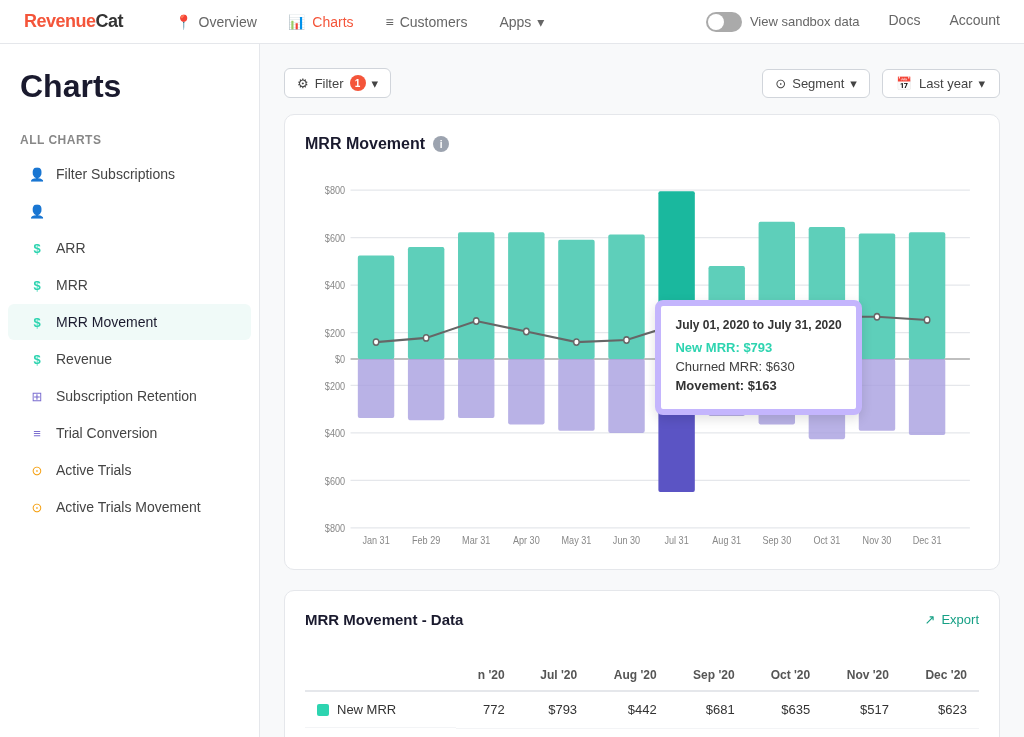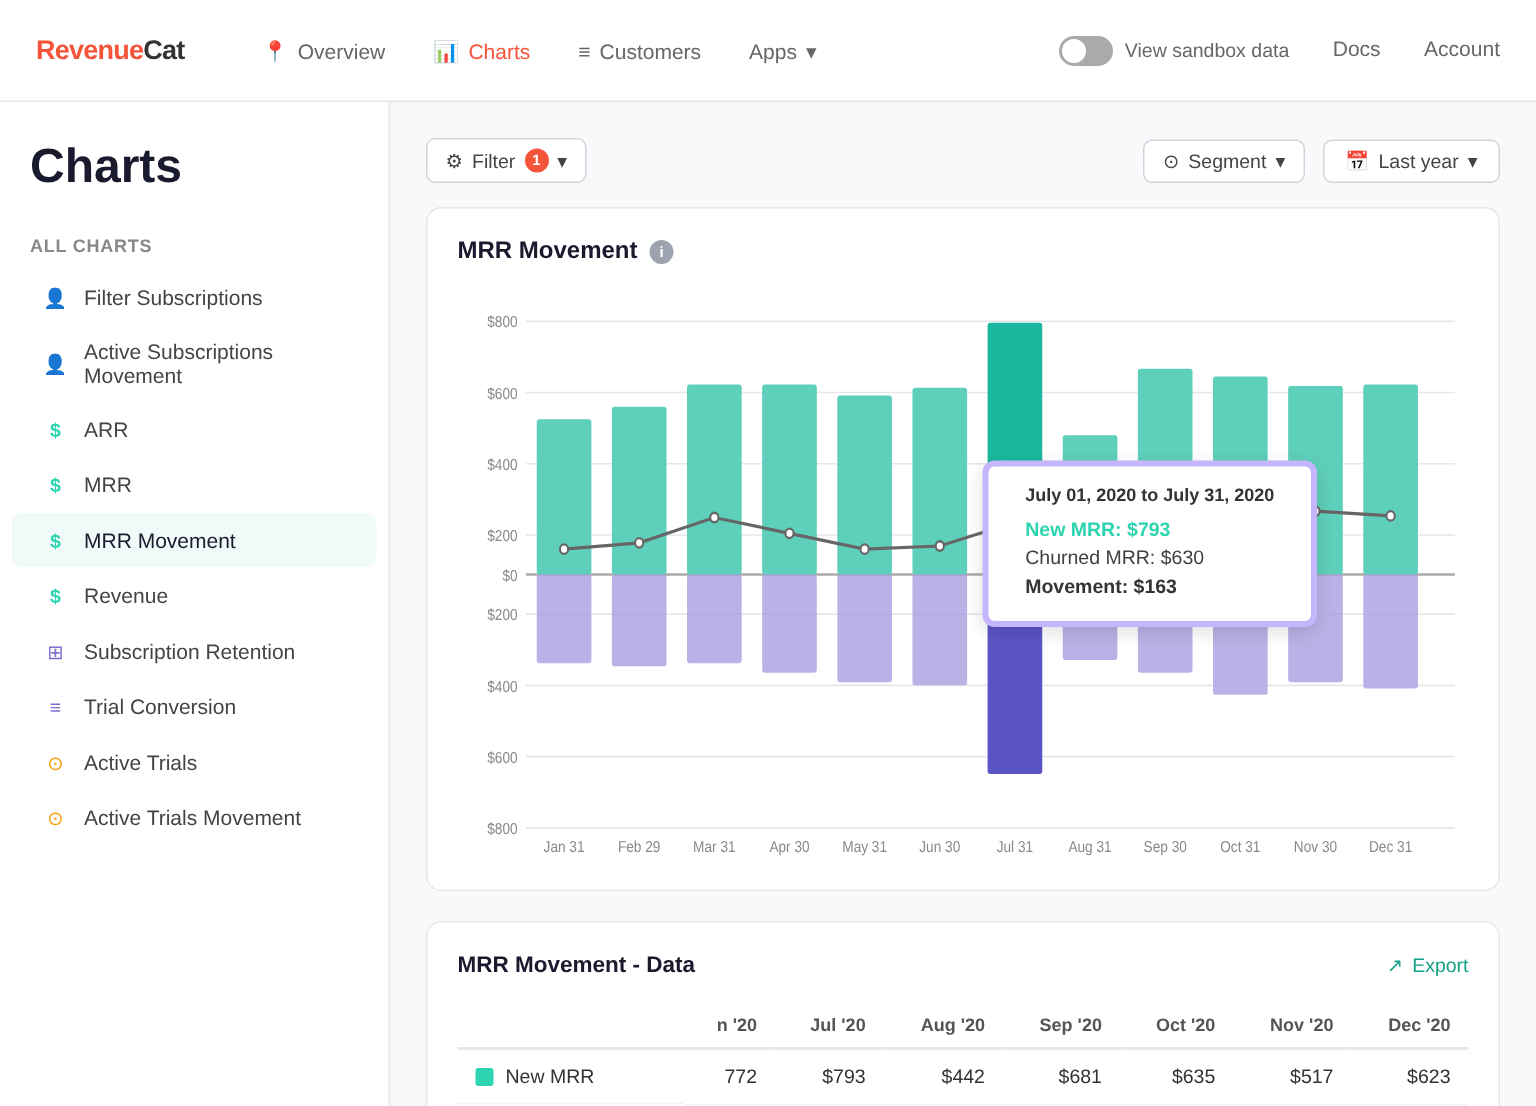--- a/index.html
+++ b/index.html
@@ -1,19 +1,19 @@
 <!DOCTYPE html>
 <html><head>
   <meta charset="utf-8">
   <style>
     * { box-sizing: border-box; margin: 0; padding: 0; }
     body { font-family: -apple-system, BlinkMacSystemFont, 'Segoe UI', sans-serif; background: #f8f9fa; color: #333; font-size: 14px; }
 
     
-    .header { background: #fff; border-bottom: 1px solid #e5e7eb; display: flex; align-items: center; padding: 0 24px; height: 68px; }
+    .header { background: #fff; border-bottom: 1px solid #e5e7eb; display: flex; align-items: center; padding: 0 24px; height: 44px; }
     .logo { font-weight: 700; font-size: 18px; color: #f4553a; margin-right: 40px; letter-spacing: -0.5px; }
     .logo span { color: #333; }
     .nav { display: flex; align-items: center; gap: 8px; flex: 1; }
     .nav-item { padding: 6px 12px; color: #666; text-decoration: none; font-size: 14px; border-radius: 4px; cursor: pointer; display: flex; align-items: center; gap: 6px; }
     .nav-item.active { color: #f4553a; font-weight: 500; }
     .nav-right { display: flex; align-items: flex-start; gap: 16px; margin-left: auto; }
     .sandbox-toggle { display: flex; align-items: center; gap: 8px; font-size: 13px; color: #666; }
     .toggle-switch { width: 36px; height: 20px; background: #aaa; border-radius: 10px; position: relative; cursor: pointer; }
     .toggle-knob { width: 16px; height: 16px; background: #fff; border-radius: 50%; position: absolute; top: 2px; left: 2px; transition: left 0.2s; }
     .nav-link { color: #666; font-size: 14px; cursor: pointer; padding-left: 13px; }
@@ -41,30 +41,30 @@
     
     .chart-card { background: #fff; border: 1px solid #e5e7eb; border-radius: 10px; padding: 20px; margin-bottom: 20px; }
     .chart-title { font-size: 16px; font-weight: 600; color: #1a1a2e; margin-bottom: 16px; display: flex; align-items: center; gap: 8px; }
     .info-icon { width: 16px; height: 16px; background: #9ca3af; color: #fff; border-radius: 50%; display: inline-flex; align-items: center; justify-content: center; font-size: 10px; font-weight: 700; cursor: pointer; }
 
     
     .chart-container { position: relative; height: 380px; }
     .chart-svg { width: 100%; height: 100%; }
 
     
-    .tooltip { position: absolute; background: #fff; border: 4px solid #c4b5fd; border-radius: 8px; padding: 12px 24px; box-shadow: 0 4px 12px rgba(0,0,0,0.12); font-size: 13px; pointer-events: none; }
+    .tooltip { position: absolute; background: #fff; border: 6px solid #c4b5fd; border-radius: 8px; padding: 12px 14px; box-shadow: 0 4px 12px rgba(0,0,0,0.12); font-size: 13px; pointer-events: none; margin-top: 17px; }
     .tooltip-date { font-weight: 600; color: #333; margin-bottom: 8px; font-size: 12px; }
     .tooltip-row { margin-bottom: 4px; }
     .tooltip-new { color: #2dd4b0; font-weight: 600; text-align: center; }
     .tooltip-churned { color: #404040; font-weight: 400; }
     .tooltip-movement { color: #333; font-weight: 600; }
 
     
     .data-card { background: #fff; border: 1px solid #e5e7eb; border-radius: 10px; padding: 20px; }
-    .data-header { display: flex; align-items: center; justify-content: space-between; margin-bottom: 16px; }
+    .data-header { display: flex; align-items: center; justify-content: space-between; margin-bottom: 32px; }
     .data-title { font-size: 15px; font-weight: 600; color: #1a1a2e; }
     .export-btn { display: flex; align-items: center; gap: 6px; color: #16a085; font-size: 13px; font-weight: 500; cursor: pointer; }
     table { width: 100%; border-collapse: collapse; font-size: 13px; }
     th { padding: 8px 12px; text-align: right; font-weight: 600; color: #555; border-bottom: 2px solid #e5e7eb; font-size: 12px; }
     th:first-child { text-align: left; }
     td { padding: 10px 12px; text-align: right; border-bottom: 1px solid #f3f4f6; color: #333; }
     td:first-child { text-align: left; display: flex; align-items: center; gap: 8px; }
     tr:last-child td { border-bottom: none; }
     .legend-dot { width: 12px; height: 12px; border-radius: 2px; flex-shrink: 0; }
     .dot-new { background: #2dd4b0; }
@@ -110,21 +110,20 @@
   <div class="sidebar">
     <div class="page-title">Charts</div>
     <div class="sidebar-section-title">All charts</div>
 
     <div class="sidebar-item">
       <span class="sidebar-icon" style="color:#2dd4b0;">👤</span>
       <span>Filter Subscriptions</span>
     </div>
     <div class="sidebar-item">
       <span class="sidebar-icon" style="color:#2dd4b0;">👤</span>
-      <span>Active Subscriptions Movement</span>
     </div>
     <div class="sidebar-item">
       <span class="sidebar-icon" style="color:#2dd4b0; font-weight:700;">$</span>
       <span>ARR</span>
     </div>
     <div class="sidebar-item">
       <span class="sidebar-icon" style="color:#2dd4b0; font-weight:700;">$</span>
       <span>MRR</span>
     </div>
     <div class="sidebar-item active">

